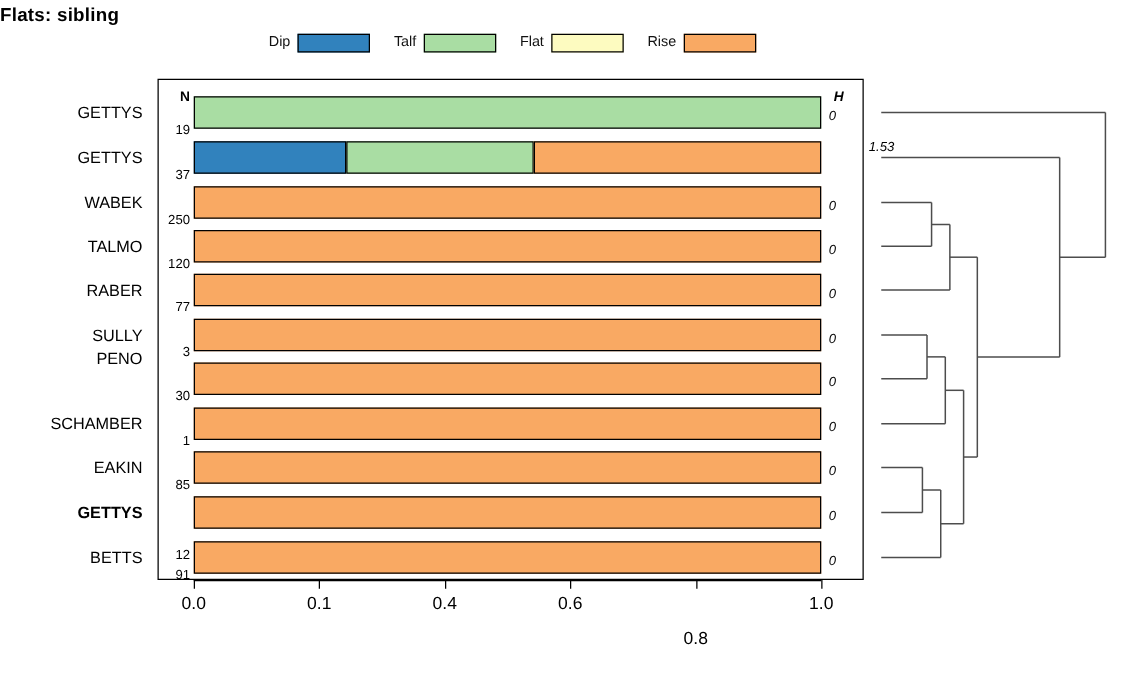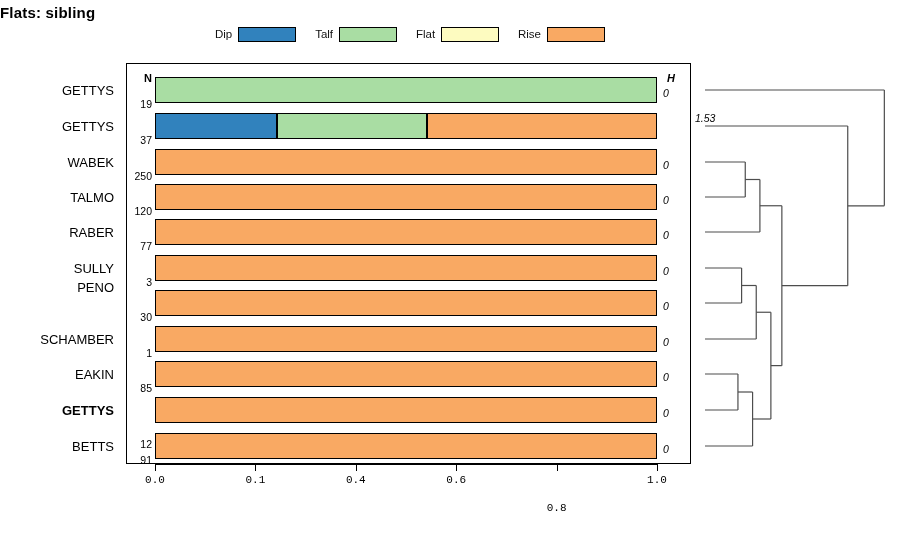--- a/index.html
+++ b/index.html
@@ -181,24 +181,23 @@
   .x-tick {
     position: absolute;
     top: 0px;
     width: 1.1px;
     height: 7px;
     background: #000000;
   }
   .x-tick-label {
     position: absolute;
     top: 10px;
-    font-size: 11px;
+    font-size: 14px;
     transform: translateX(-50%);
     white-space: nowrap;
-    font-family: Liberation Mono, monospace;
   }
   .x-axis-title {
     position: absolute;
     left: 126px;
     top: 504px;
     width: 565px;
     text-align: center;
     font-size: 13px;
   }
 

